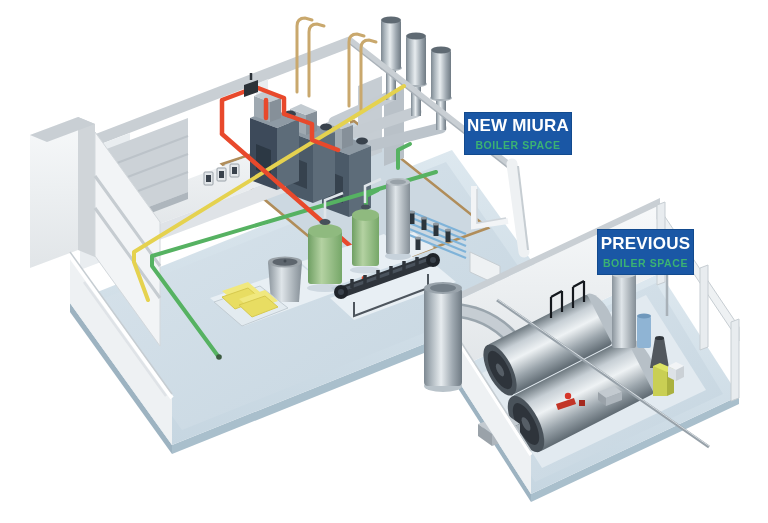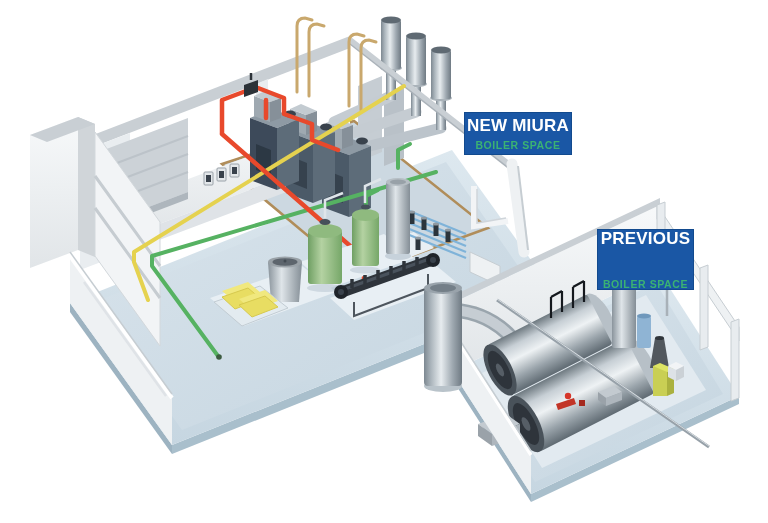--- a/index.html
+++ b/index.html
@@ -4,21 +4,21 @@
 <style>
   html,body{margin:0;padding:0;background:#ffffff;}
   .stage{position:relative;width:768px;height:523px;background:#ffffff;overflow:hidden;
          font-family:"Liberation Sans",sans-serif;}
   .stage svg{position:absolute;left:0;top:0;}
   .badge{position:absolute;background:#1a57a5;border:1px solid #124a8e;box-sizing:border-box;
          display:flex;flex-direction:column;align-items:center;justify-content:center;z-index:5;}
   .badge .t1{font-weight:700;font-size:17px;line-height:1;color:#ffffff;letter-spacing:.2px;white-space:nowrap;}
   .badge .t2{font-weight:700;font-size:10.5px;line-height:1;color:#3bb273;letter-spacing:.6px;margin-top:6px;white-space:nowrap;}
   #badge-new{left:464px;top:112px;width:108px;height:43px;}
-  #badge-prev{left:597px;top:229px;width:97px;height:61px;justify-content:space-between;}
+  #badge-prev{left:597px;top:229px;width:97px;height:46px;}
 </style>
 </head>
 <body>
 
 <div class="stage">
 
 <svg width="768" height="523" viewBox="0 0 768 523">
   <defs>
     <linearGradient id="gSlab" x1="0" y1="0" x2="0" y2="1">
       <stop offset="0" stop-color="#dde8ef"></stop>

